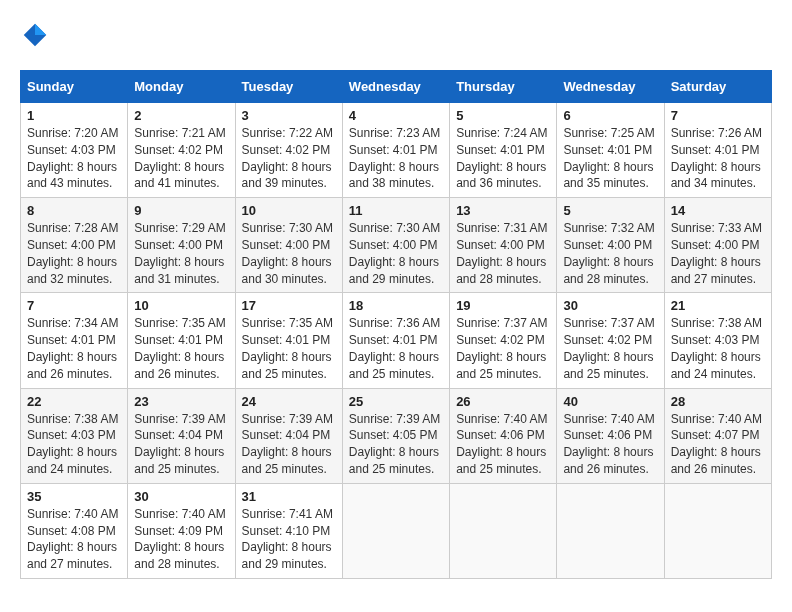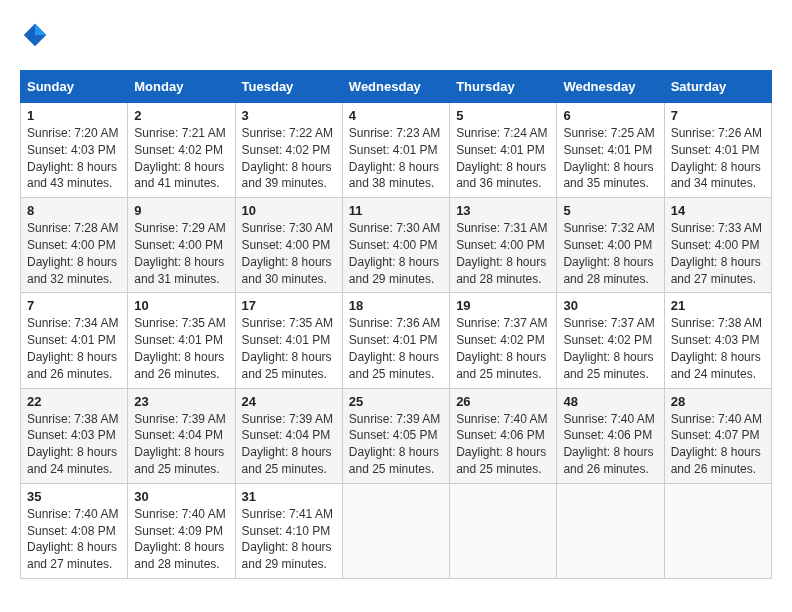--- a/index.html
+++ b/index.html
@@ -149,21 +149,21 @@
         <td><span class="day-number">19</span><span class="day-info">Sunrise: 7:37 AM<br>Sunset: 4:02 PM<br>Daylight: 8 hours and 25 minutes.</span></td>
         <td><span class="day-number">30</span><span class="day-info">Sunrise: 7:37 AM<br>Sunset: 4:02 PM<br>Daylight: 8 hours and 25 minutes.</span></td>
         <td><span class="day-number">21</span><span class="day-info">Sunrise: 7:38 AM<br>Sunset: 4:03 PM<br>Daylight: 8 hours and 24 minutes.</span></td>
       </tr>
       <tr>
         <td><span class="day-number">22</span><span class="day-info">Sunrise: 7:38 AM<br>Sunset: 4:03 PM<br>Daylight: 8 hours and 24 minutes.</span></td>
         <td><span class="day-number">23</span><span class="day-info">Sunrise: 7:39 AM<br>Sunset: 4:04 PM<br>Daylight: 8 hours and 25 minutes.</span></td>
         <td><span class="day-number">24</span><span class="day-info">Sunrise: 7:39 AM<br>Sunset: 4:04 PM<br>Daylight: 8 hours and 25 minutes.</span></td>
         <td><span class="day-number">25</span><span class="day-info">Sunrise: 7:39 AM<br>Sunset: 4:05 PM<br>Daylight: 8 hours and 25 minutes.</span></td>
         <td><span class="day-number">26</span><span class="day-info">Sunrise: 7:40 AM<br>Sunset: 4:06 PM<br>Daylight: 8 hours and 25 minutes.</span></td>
-        <td><span class="day-number">48</span><span class="day-info">Sunrise: 7:40 AM<br>Sunset: 4:06 PM<br>Daylight: 8 hours and 26 minutes.</span></td>
+        <td><span class="day-number">40</span><span class="day-info">Sunrise: 7:40 AM<br>Sunset: 4:06 PM<br>Daylight: 8 hours and 26 minutes.</span></td>
         <td><span class="day-number">28</span><span class="day-info">Sunrise: 7:40 AM<br>Sunset: 4:07 PM<br>Daylight: 8 hours and 26 minutes.</span></td>
       </tr>
       <tr>
         <td><span class="day-number">35</span><span class="day-info">Sunrise: 7:40 AM<br>Sunset: 4:08 PM<br>Daylight: 8 hours and 27 minutes.</span></td>
         <td><span class="day-number">30</span><span class="day-info">Sunrise: 7:40 AM<br>Sunset: 4:09 PM<br>Daylight: 8 hours and 28 minutes.</span></td>
         <td><span class="day-number">31</span><span class="day-info">Sunrise: 7:41 AM<br>Sunset: 4:10 PM<br>Daylight: 8 hours and 29 minutes.</span></td>
         <td class="empty-cell"></td>
         <td class="empty-cell"></td>
         <td class="empty-cell"></td>
         <td class="empty-cell"></td>

